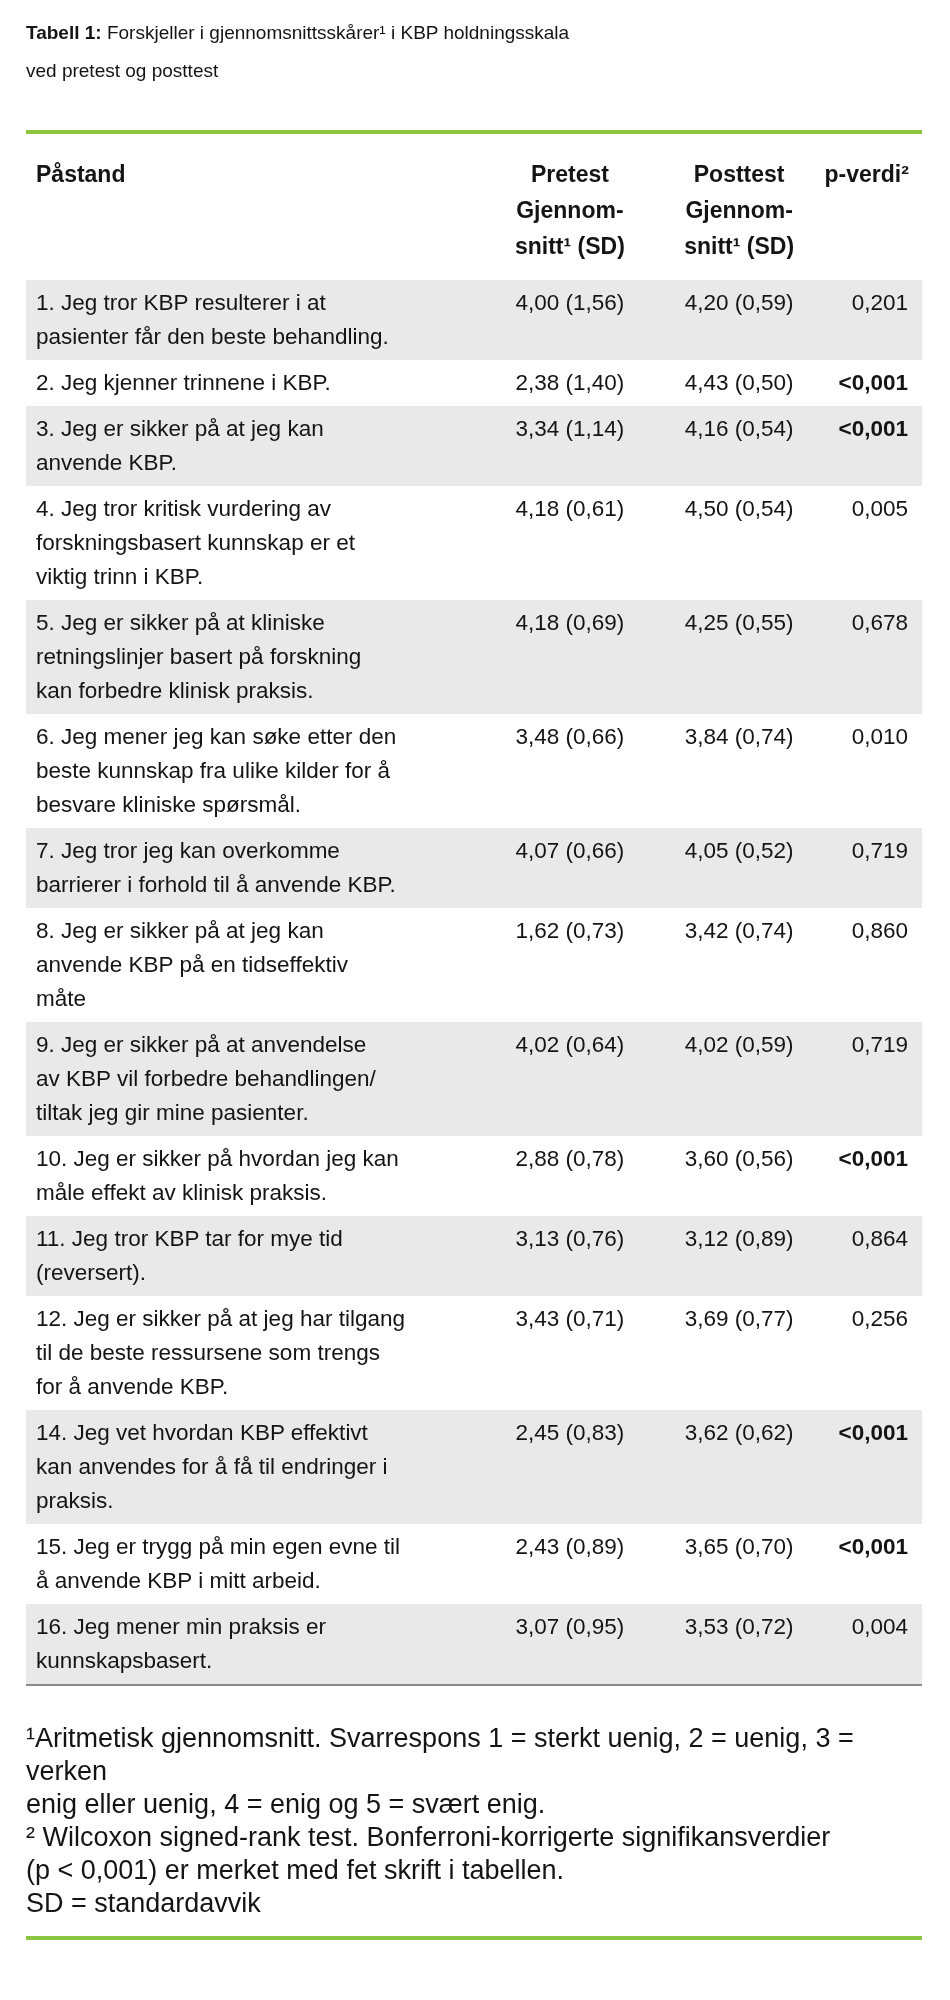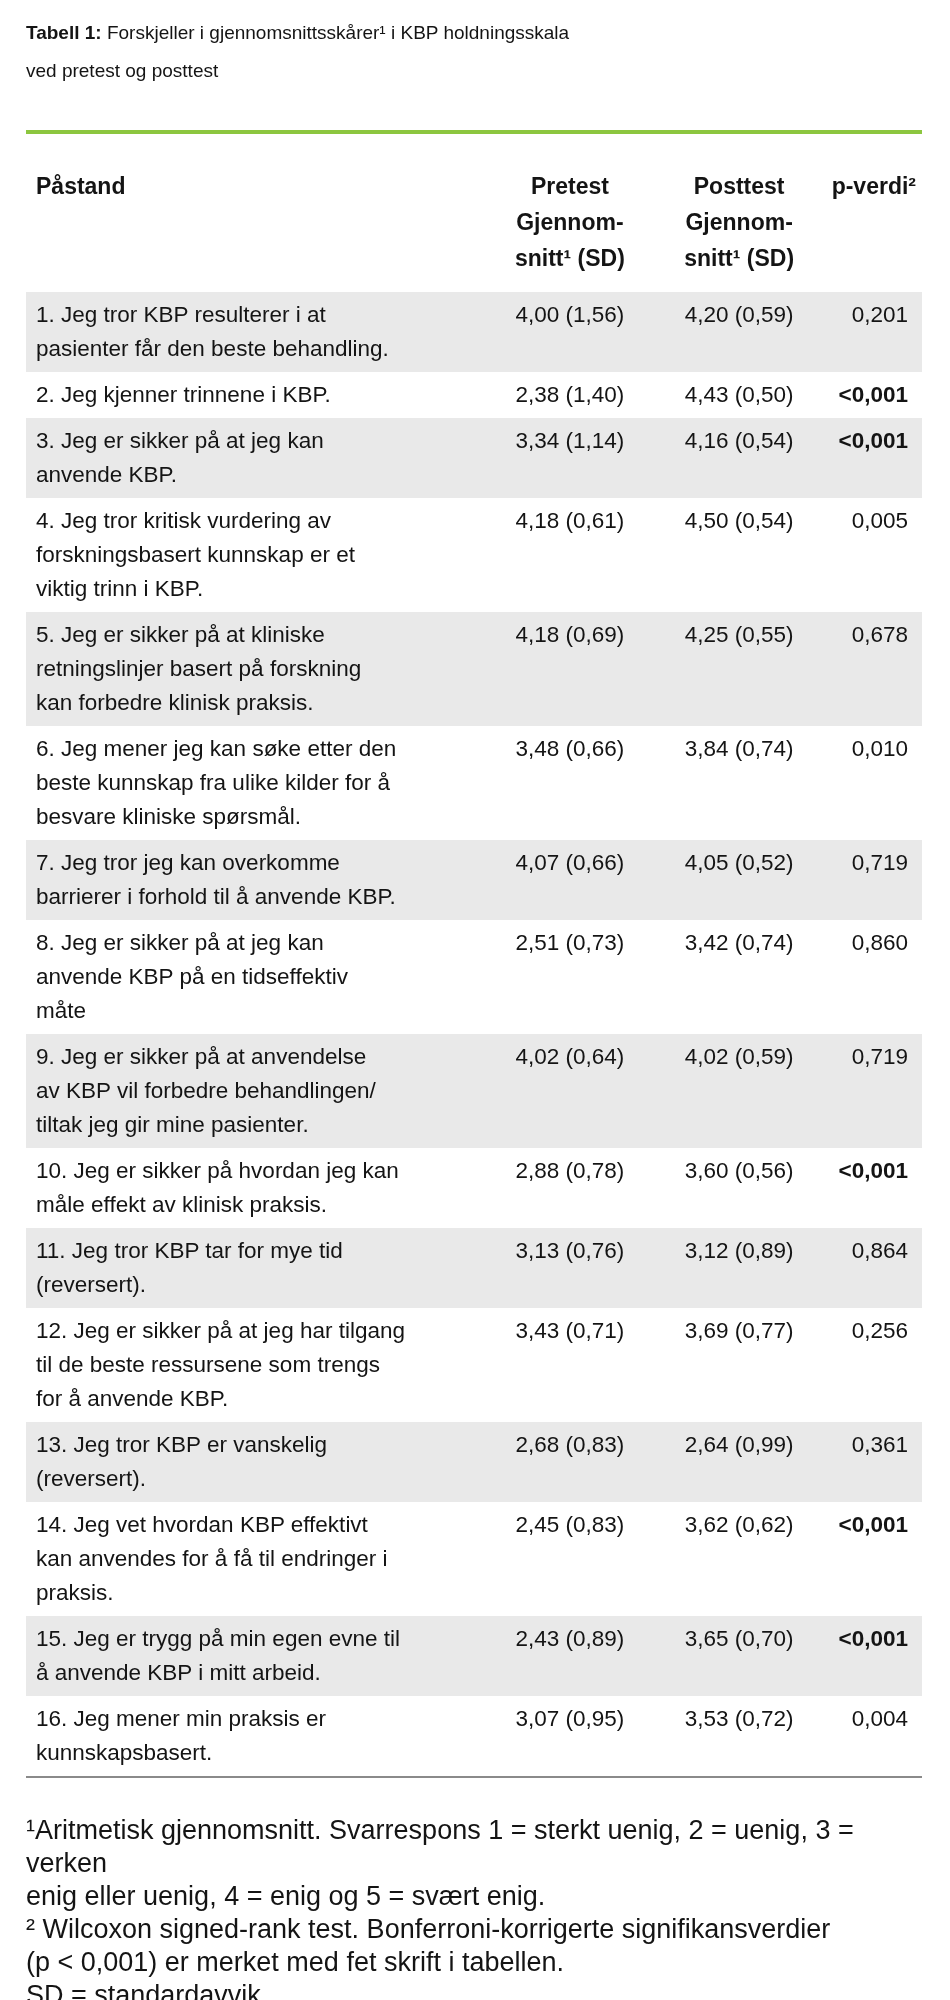--- a/index.html
+++ b/index.html
@@ -17,25 +17,25 @@
     white-space: pre-line;
   }
   .bold { font-weight: bold; }
   .rule-green { height: 4px; background: var(--green); }
   .rule-green.top { margin-top: 40px; }
   .rule-green.bottom { margin-top: 16px; }
   .rule-gray { height: 2px; background: #8a8a8a; }
   table { width: 100%; border-collapse: collapse; table-layout: fixed; }
   th {
     vertical-align: top; font-weight: bold; white-space: pre-line;
-    font-size: 23px; line-height: 36px; padding: 34px 0 16px 0;
+    font-size: 23px; line-height: 36px; padding: 22px 0 16px 0;
   }
   th.col-statement { text-align: left; padding-left: 10px; }
   th.col-num { text-align: center; }
-  th.col-p { text-align: right; padding-right: 6px; margin-left: 9px; }
+  th.col-p { text-align: left; padding-right: 6px; margin-left: 9px; }
   td {
     vertical-align: top; font-size: 22.5px; line-height: 34px;
     padding: 6px 0;
   }
   td.col-statement { white-space: pre-line; padding-left: 10px; }
   td.col-num { text-align: center; white-space: nowrap; }
   td.col-p { text-align: right; padding-right: 14px; white-space: nowrap; }
   tbody tr:nth-child(odd) { background: var(--shade); }
   td.bold { font-weight: bold; }
   .footnotes { padding-top: 36px; font-size: 27px; line-height: 33px; }
@@ -119,21 +119,21 @@
     <td class="col-statement">7. Jeg tror jeg kan overkomme
 barrierer i forhold til å anvende KBP.</td>
     <td class="col-num">4,07 (0,66)</td>
     <td class="col-num">4,05 (0,52)</td>
     <td class="col-p">0,719</td>
   </tr>
         <tr>
     <td class="col-statement">8. Jeg er sikker på at jeg kan
 anvende KBP på en tidseffektiv
 måte</td>
-    <td class="col-num">2,51 (0,73)</td>
+    <td class="col-num">1,62 (0,73)</td>
     <td class="col-num">3,42 (0,74)</td>
     <td class="col-p">0,860</td>
   </tr>
         <tr>
     <td class="col-statement">9. Jeg er sikker på at anvendelse
 av KBP vil forbedre behandlingen/
 tiltak jeg gir mine pasienter.</td>
     <td class="col-num">4,02 (0,64)</td>
     <td class="col-num">4,02 (0,59)</td>
     <td class="col-p">0,719</td>
@@ -152,27 +152,20 @@
     <td class="col-num">3,12 (0,89)</td>
     <td class="col-p">0,864</td>
   </tr>
         <tr>
     <td class="col-statement">12. Jeg er sikker på at jeg har tilgang
 til de beste ressursene som trengs
 for å anvende KBP.</td>
     <td class="col-num">3,43 (0,71)</td>
     <td class="col-num">3,69 (0,77)</td>
     <td class="col-p">0,256</td>
-  </tr>
-        <tr>
-    <td class="col-statement">13. Jeg tror KBP er vanskelig
-(reversert).</td>
-    <td class="col-num">2,68 (0,83)</td>
-    <td class="col-num">2,64 (0,99)</td>
-    <td class="col-p">0,361</td>
   </tr>
         <tr>
     <td class="col-statement">14. Jeg vet hvordan KBP effektivt
 kan anvendes for å få til endringer i
 praksis.</td>
     <td class="col-num">2,45 (0,83)</td>
     <td class="col-num">3,62 (0,62)</td>
     <td class="col-p bold">&lt;0,001</td>
   </tr>
         <tr>

